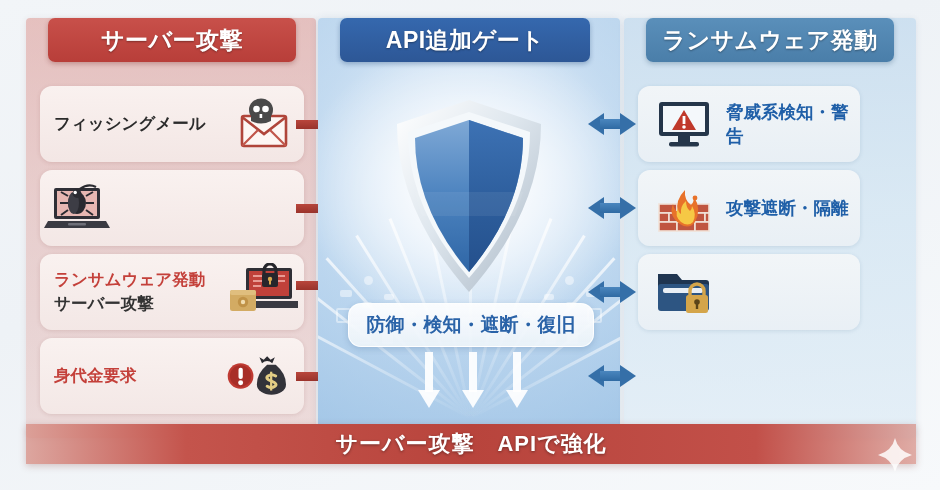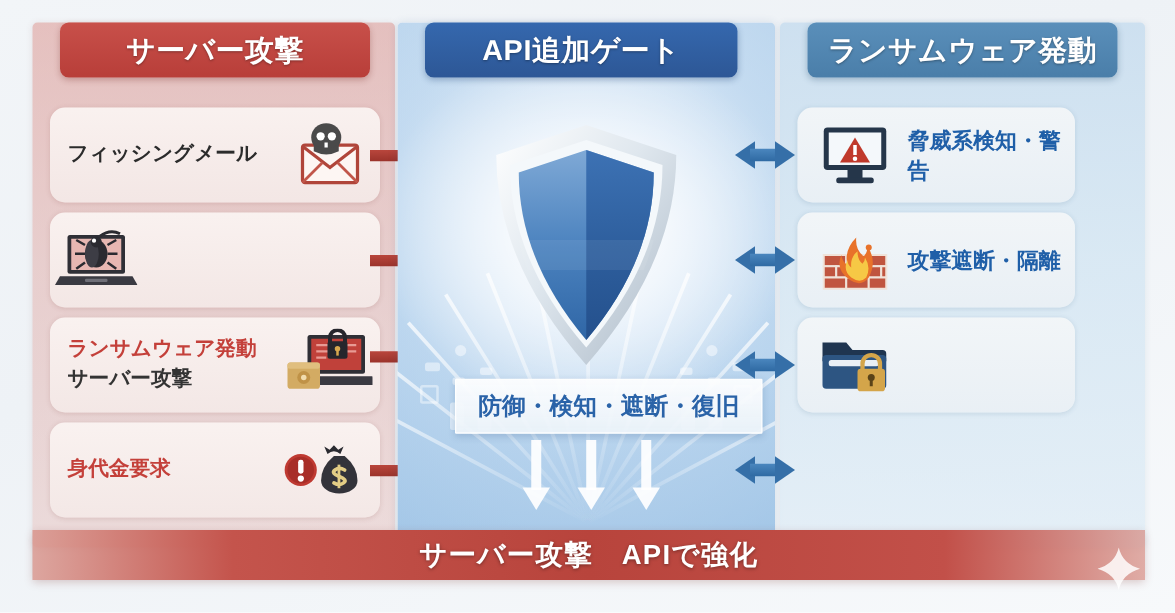--- a/index.html
+++ b/index.html
@@ -81,26 +81,26 @@
     border-top:7px solid transparent;border-bottom:7px solid transparent;border-left:14px solid #a8392f;}
   .arrow-blue{height:22px;}
   .arrow-blue .shaft{position:absolute;left:8px;top:6px;height:10px;width:24px;
     background:linear-gradient(180deg,#4a86be,#2f6aa3);}
   .arrow-blue .headr{position:absolute;left:28px;top:0;width:0;height:0;
     border-top:11px solid transparent;border-bottom:11px solid transparent;border-left:16px solid #356fa8;}
   .arrow-blue .headl{position:absolute;left:-4px;top:0;width:0;height:0;
     border-top:11px solid transparent;border-bottom:11px solid transparent;border-right:16px solid #356fa8;}
 
   
-  .pill{position:absolute;left:348px;top:303px;width:244px;height:42px;border-radius:1px;
+  .pill{position:absolute;left:348px;top:303px;width:244px;height:42px;border-radius:13px;
     background:linear-gradient(180deg,rgba(252,253,254,.96),rgba(236,243,249,.94));
     border:1px solid rgba(255,255,255,.9);
     box-shadow:0 2px 6px rgba(40,80,130,.20);
     display:flex;align-items:center;justify-content:center;
-    color:#2a63a8;font-size:19px;font-weight:700;margin-left:16px;}
+    color:#2a63a8;font-size:19px;font-weight:700;}
 
   
   .downs{position:absolute;left:418px;top:352px;width:110px;height:62px;display:flex;justify-content:space-between;}
   .down{width:22px;position:relative;}
   .down .st{position:absolute;left:7px;top:0;width:8px;height:40px;background:rgba(255,255,255,.92);}
   .down .hd{position:absolute;left:0;top:38px;width:0;height:0;
     border-left:11px solid transparent;border-right:11px solid transparent;border-top:18px solid rgba(255,255,255,.92);}
 
   
   .banner{position:absolute;left:26px;top:424px;width:890px;height:40px;

